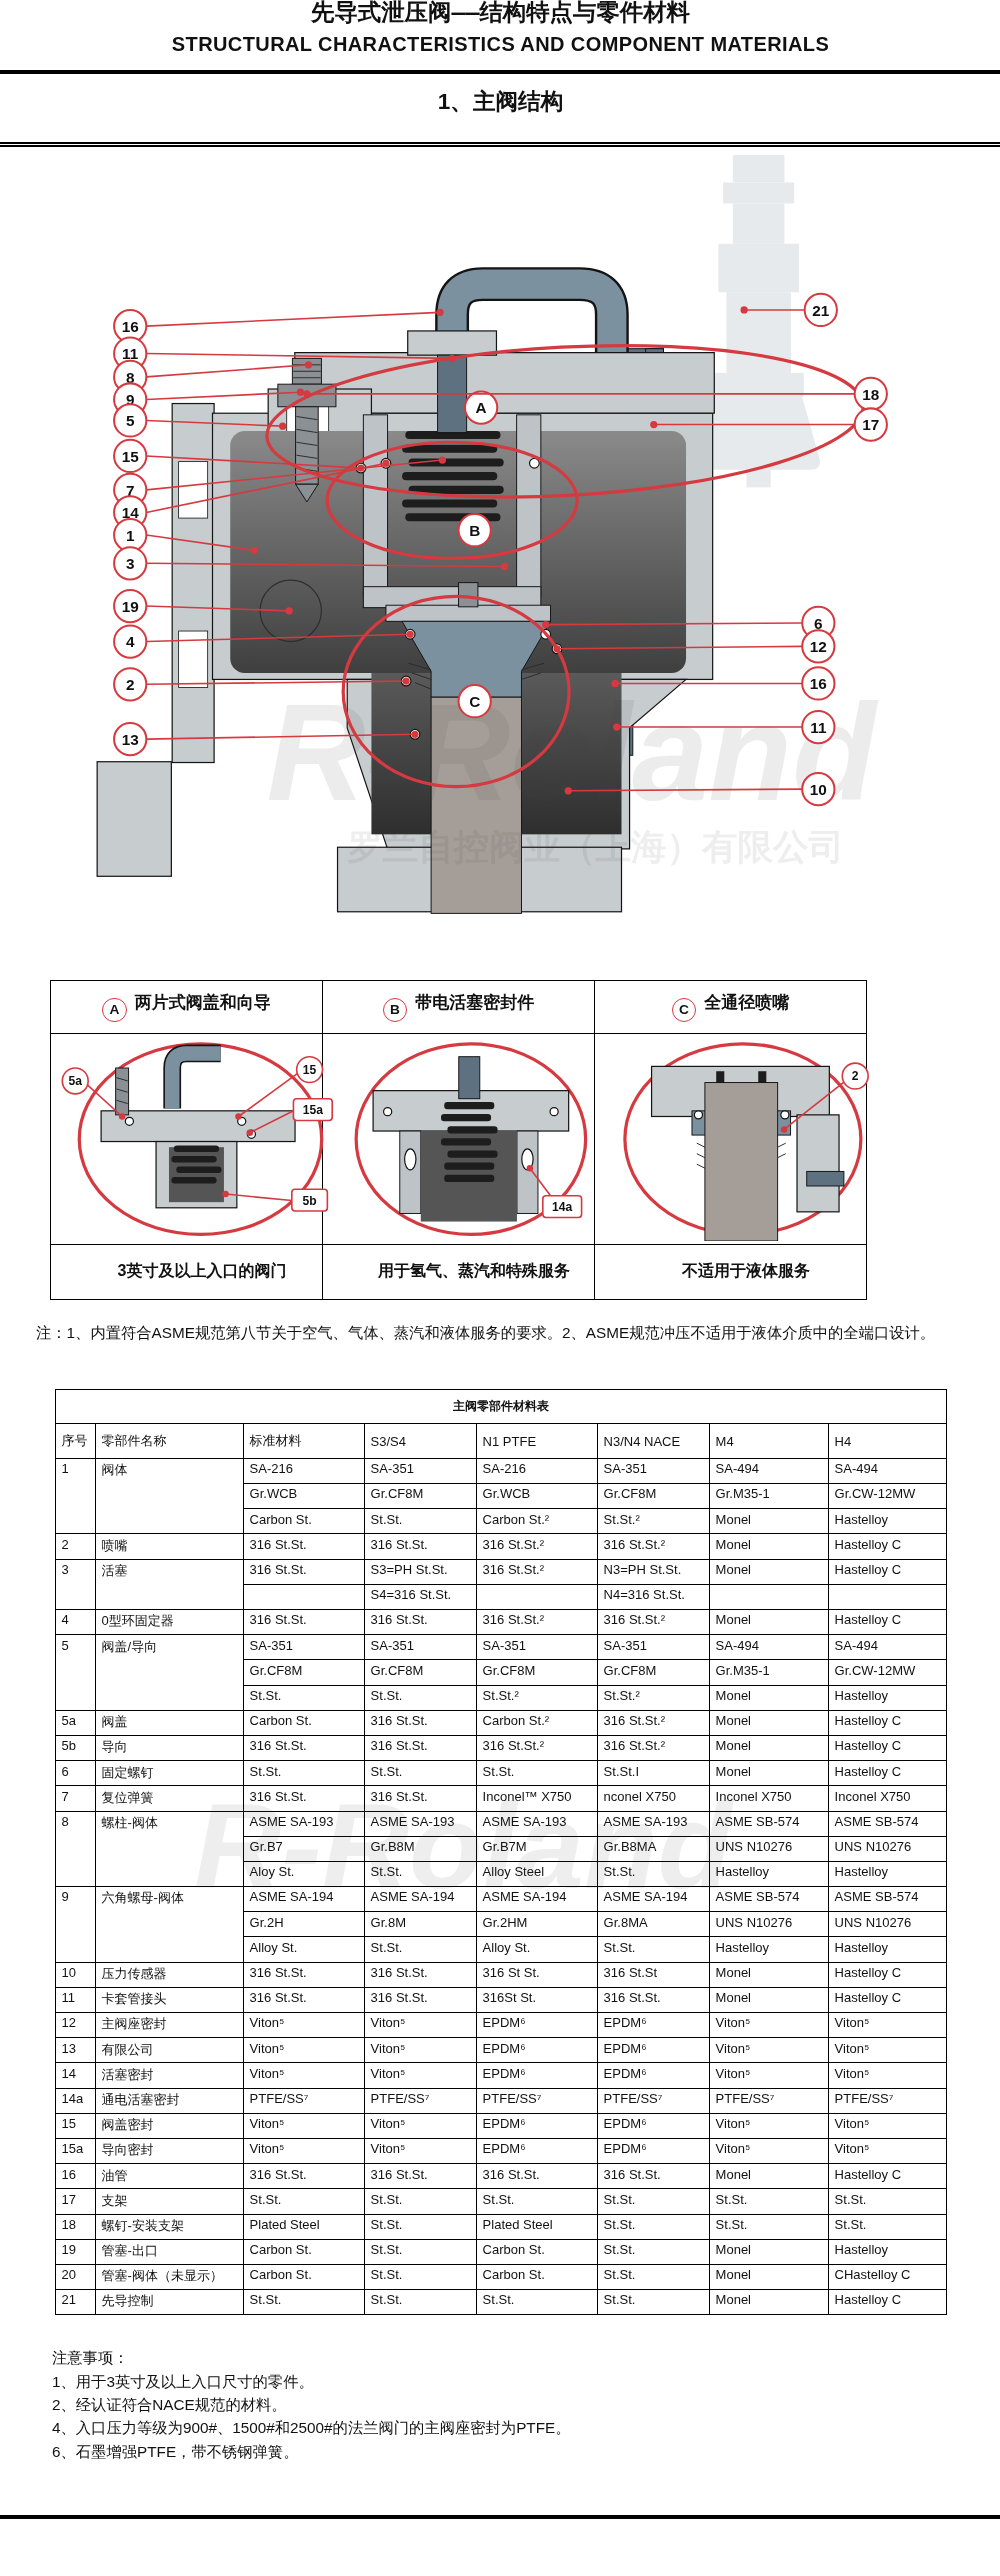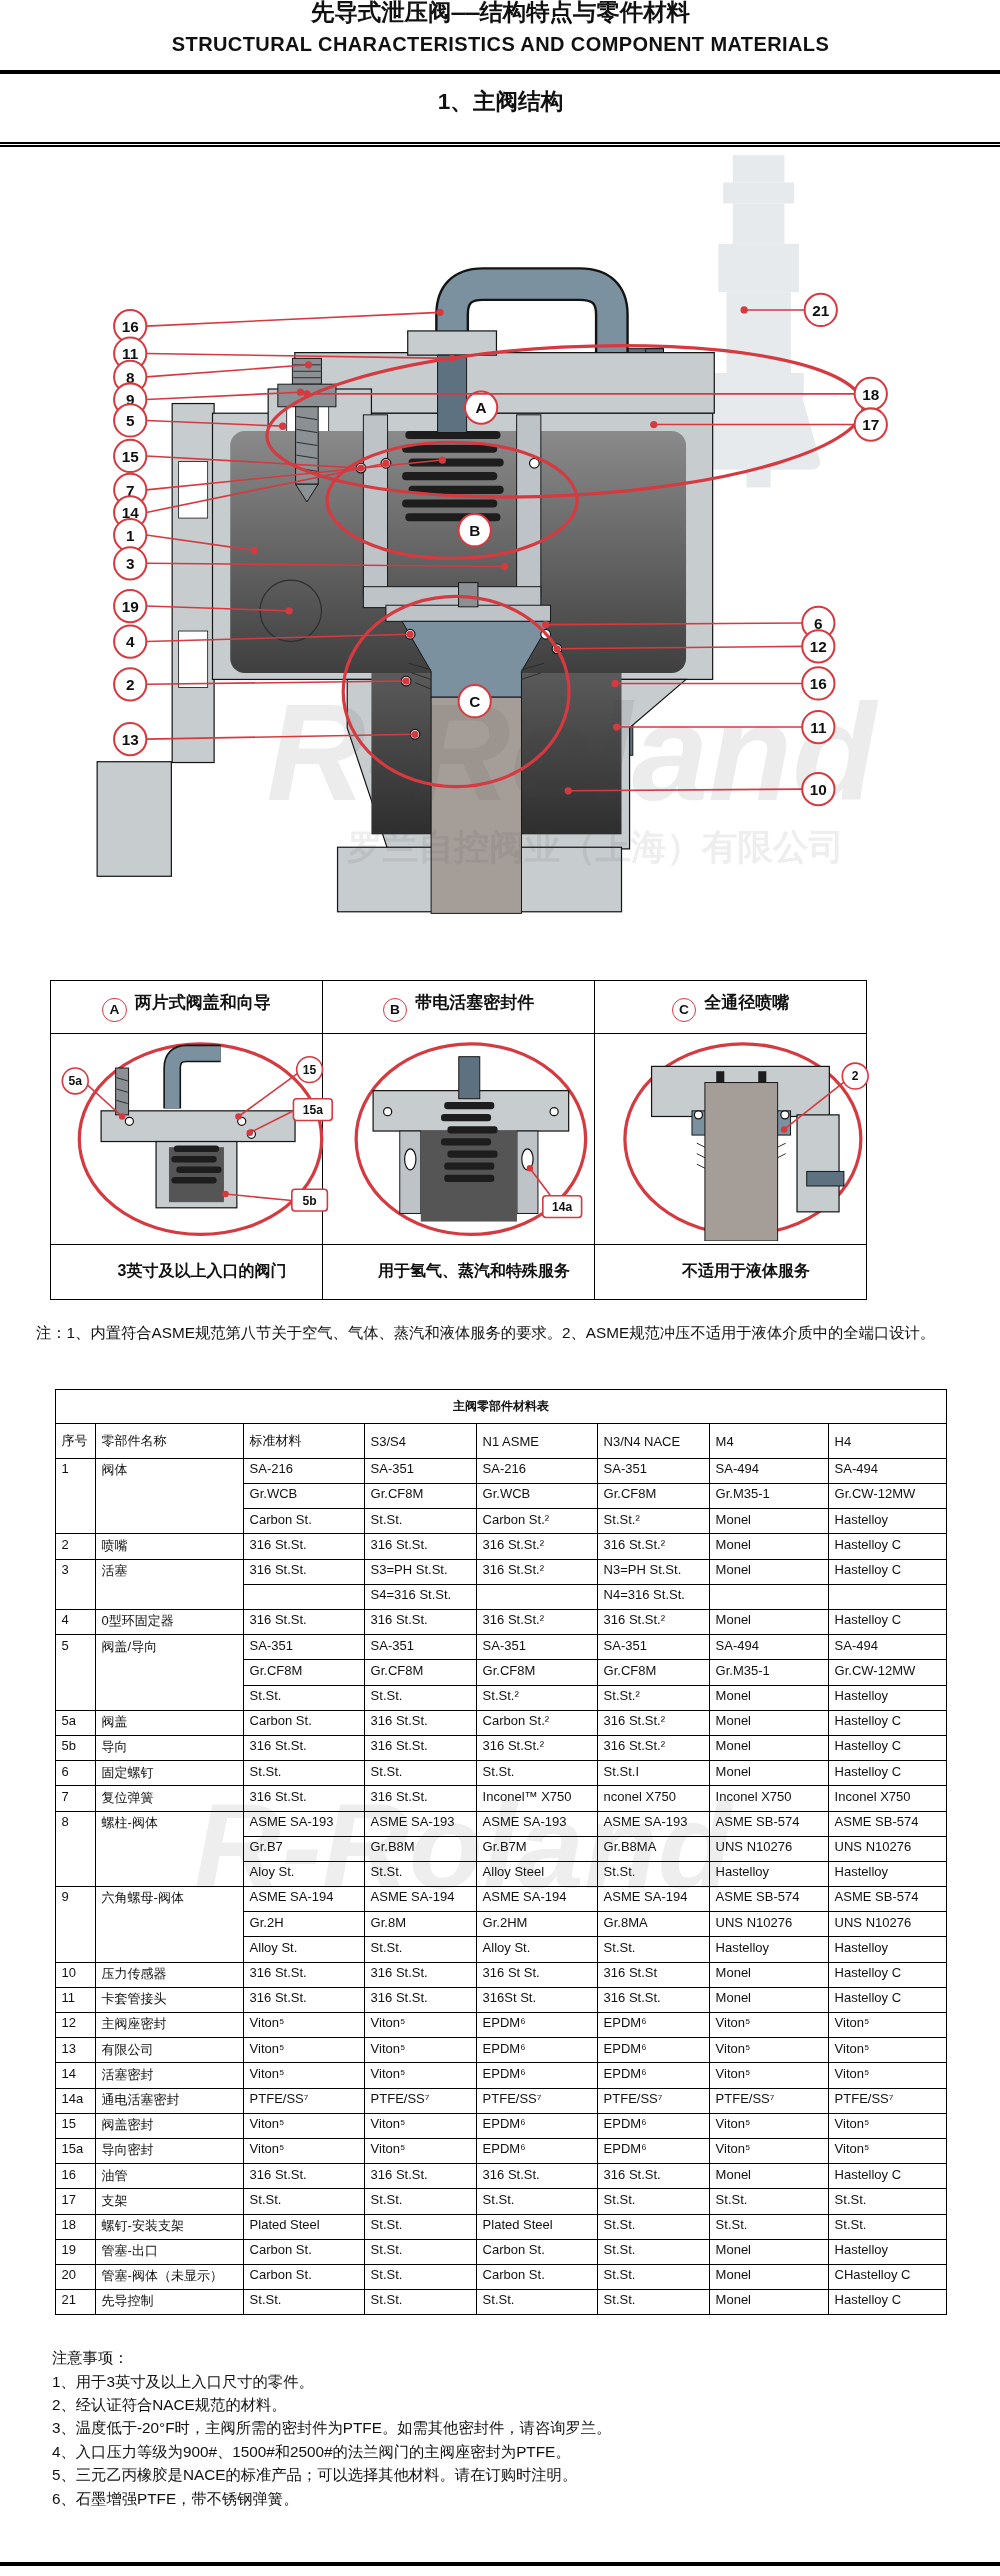--- a/index.html
+++ b/index.html
@@ -475,21 +475,21 @@
     </colgroup>
     <thead>
       <tr>
           <td class="title-cell" colspan="8">主阀零部件材料表</td>
         </tr>
       <tr>
         <th>序号</th>
         <th>零部件名称</th>
         <th>标准材料</th>
         <th>S3/S4</th>
-        <th>N1 ASME</th>
+        <th>N1 PTFE</th>
         <th>N3/N4 NACE</th>
         <th>M4</th>
         <th>H4</th>
       </tr>
     </thead>
     <tbody>
         <tr>
           <td rowspan="3">1</td>
           <td rowspan="3">阀体</td>
           <td>SA-216</td>
@@ -812,20 +812,18 @@
           <td>Hastelloy C</td>
         </tr>
       </tbody>
   </table>
 </div>
 
 <div class="foots">
   <div>注意事项：</div>
   <div>1、用于3英寸及以上入口尺寸的零件。</div>
   <div>2、经认证符合NACE规范的材料。</div>
-  <div>3、温度低于-20°F时，主阀所需的密封件为PTFE。如需其他密封件，请咨询罗兰。</div>
   <div>4、入口压力等级为900#、1500#和2500#的法兰阀门的主阀座密封为PTFE。</div>
-  <div>5、三元乙丙橡胶是NACE的标准产品；可以选择其他材料。请在订购时注明。</div>
   <div>6、石墨增强PTFE，带不锈钢弹簧。</div>
 </div>
 
 <div class="bottom-rule"></div>
 
 
 </body></html>

